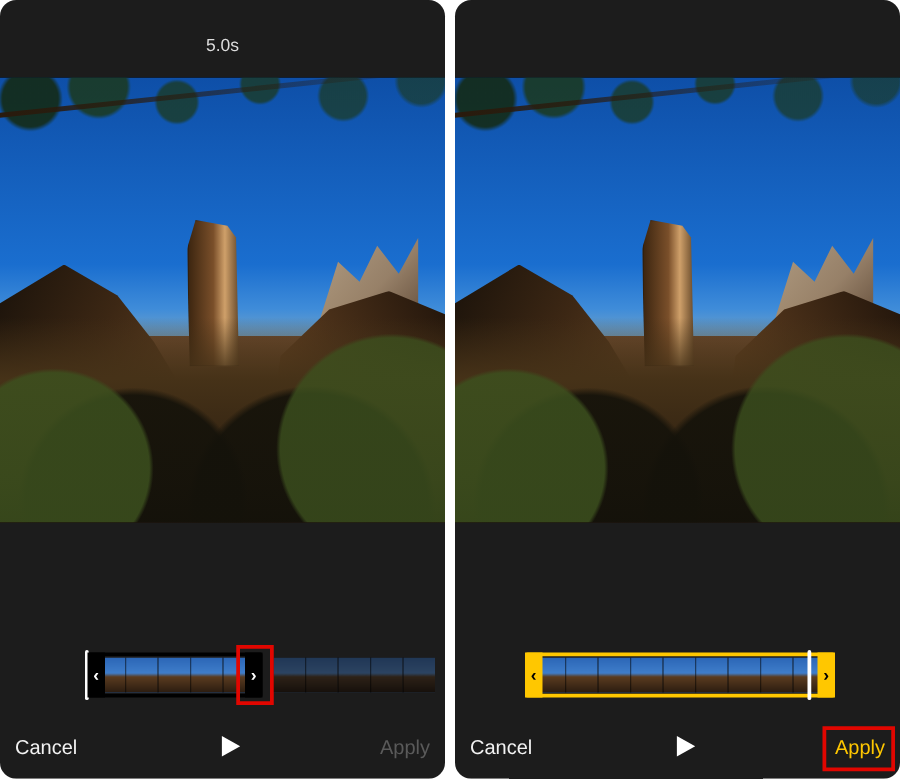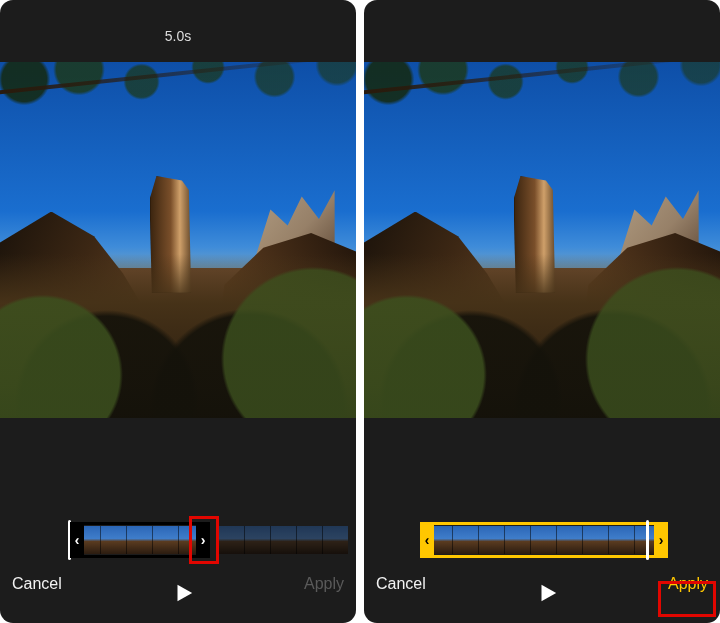--- a/index.html
+++ b/index.html
@@ -142,21 +142,21 @@
     border: 3px solid #e10600;
     pointer-events: none;
   }
 
   
   .controls {
     position: absolute;
     left: 0; right: 0; bottom: 0;
     height: 48px;
     display: flex;
-    align-items: flex-start;
+    align-items: center;
     justify-content: space-between;
     padding: 0 12px;
   }
   .btn-text {
     font-size: 16px;
     background: none; border: none;
     cursor: pointer;
   }
   .cancel { color: #f2f2f2; }
   .apply-disabled { color: #5a5a5a; }

